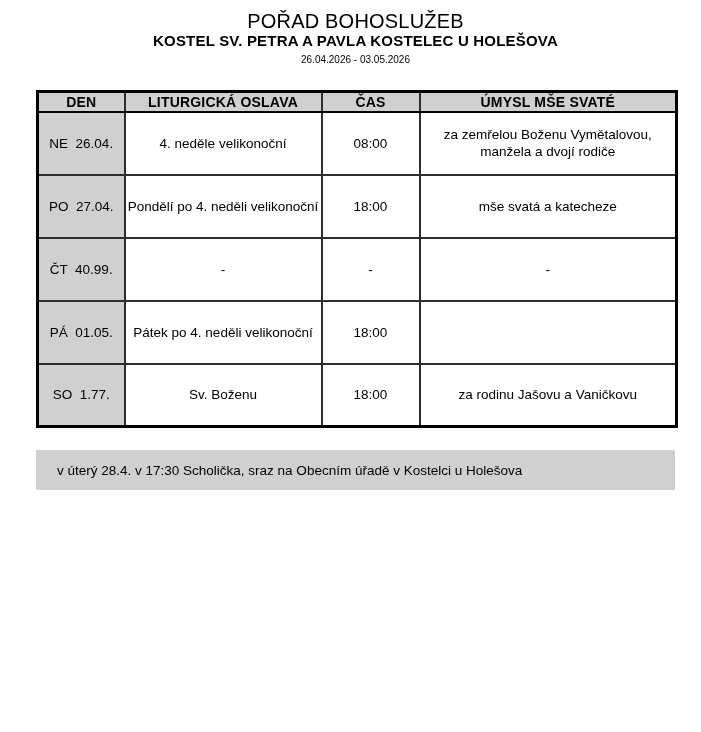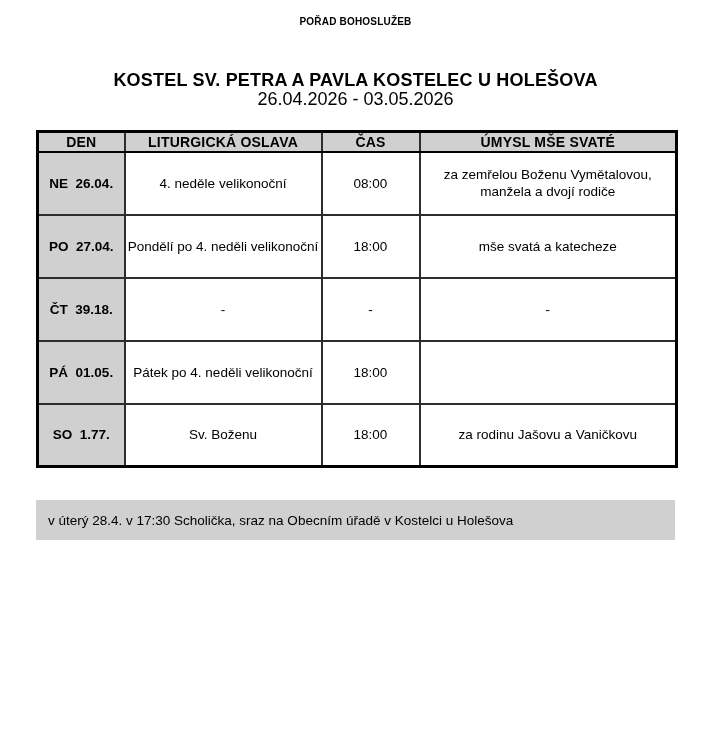--- a/index.html
+++ b/index.html
@@ -10,34 +10,33 @@
     color: #000000;
   }
   body { height: 732px; overflow: hidden; }
   .content {
     margin-left: 36px;
     width: 639px;
     padding-top: 12px;
   }
   .titles { text-align: center; }
   .title-main {
-    font-size: 10px;
+    font-size: 20px;
+    font-weight: normal;
+    line-height: 19px;
+    letter-spacing: 0.2px;
+  }
+  .title-sub {
+    font-size: 15px;
     font-weight: bold;
     line-height: 19px;
     letter-spacing: 0.2px;
   }
-  .title-sub {
-    font-size: 18px;
-    font-weight: bold;
-    line-height: 19px;
-    letter-spacing: 0.2px;
-    margin-top: 40px;
-  }
   .title-dates {
-    font-size: 18px;
+    font-size: 10px;
     font-weight: normal;
     line-height: 19px;
   }
   table.schedule {
     margin-top: 21px;
     width: 639px;
     border-collapse: collapse;
     table-layout: fixed;
     border: 3px solid #000000;
     padding-left: 16px;
@@ -57,34 +56,34 @@
     letter-spacing: 0.2px;
   }
   table.schedule td {
     height: 63px;
     font-size: 13.5px;
     line-height: 17px;
     padding: 2px 1px;
   }
   td.day-cell {
     background: #d0d0d0;
-    font-weight: bold;
+    font-weight: normal;
     font-size: 14.5px;
     text-align: left;
     padding-left: 6px;
     white-space: pre;
   }
   .announcement {
-    margin-top: 32px;
+    margin-top: 22px;
     width: 639px;
     height: 40px;
     background: #d0d0d0;
     display: flex;
     align-items: center;
-    padding-left: 12px;
+    padding-left: 21px;
     font-size: 13.5px;
   }
 </style>
 </head>
 <body>
 
 <div class="content">
 
   <div class="titles">
     <div class="title-main">POŘAD BOHOSLUŽEB</div>
@@ -114,21 +113,21 @@
         <td>08:00</td>
         <td>za zemřelou Boženu Vymětalovou, manžela a dvojí rodiče</td>
       </tr>
       <tr>
         <td class="day-cell">PO  27.04.</td>
         <td>Pondělí po 4. neděli velikonoční</td>
         <td>18:00</td>
         <td>mše svatá a katecheze</td>
       </tr>
       <tr>
-        <td class="day-cell">ČT  39.18.</td>
+        <td class="day-cell">ČT  40.99.</td>
         <td>-</td>
         <td>-</td>
         <td>-</td>
       </tr>
       <tr>
         <td class="day-cell">PÁ  01.05.</td>
         <td>Pátek po 4. neděli velikonoční</td>
         <td>18:00</td>
         <td></td>
       </tr>

